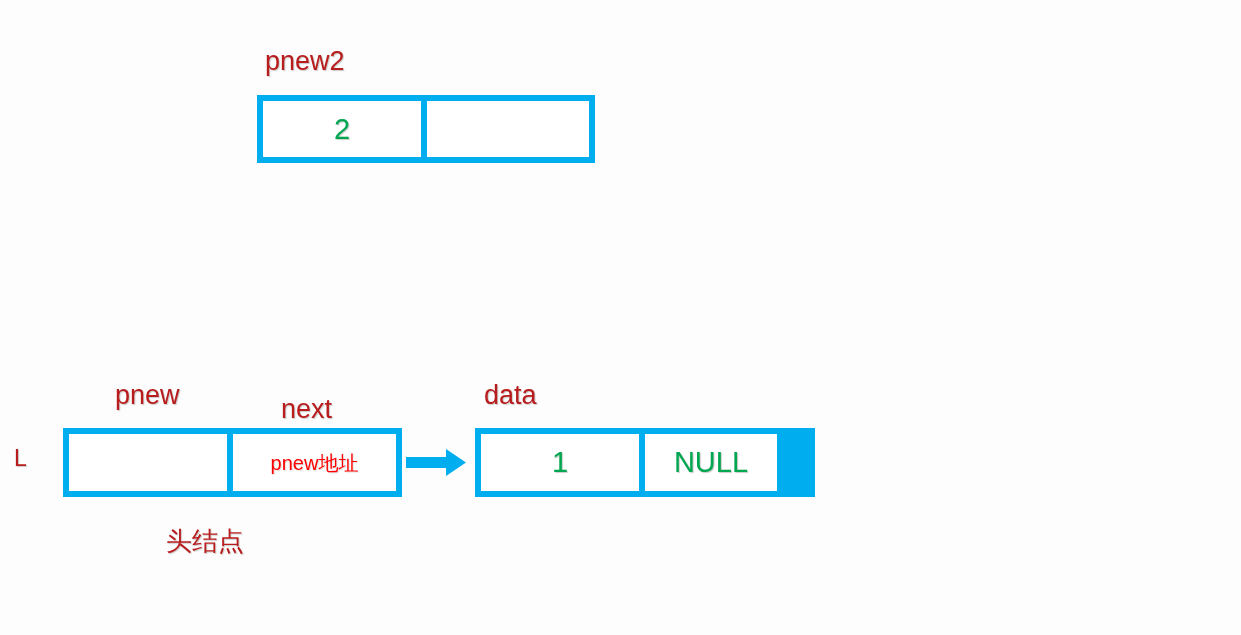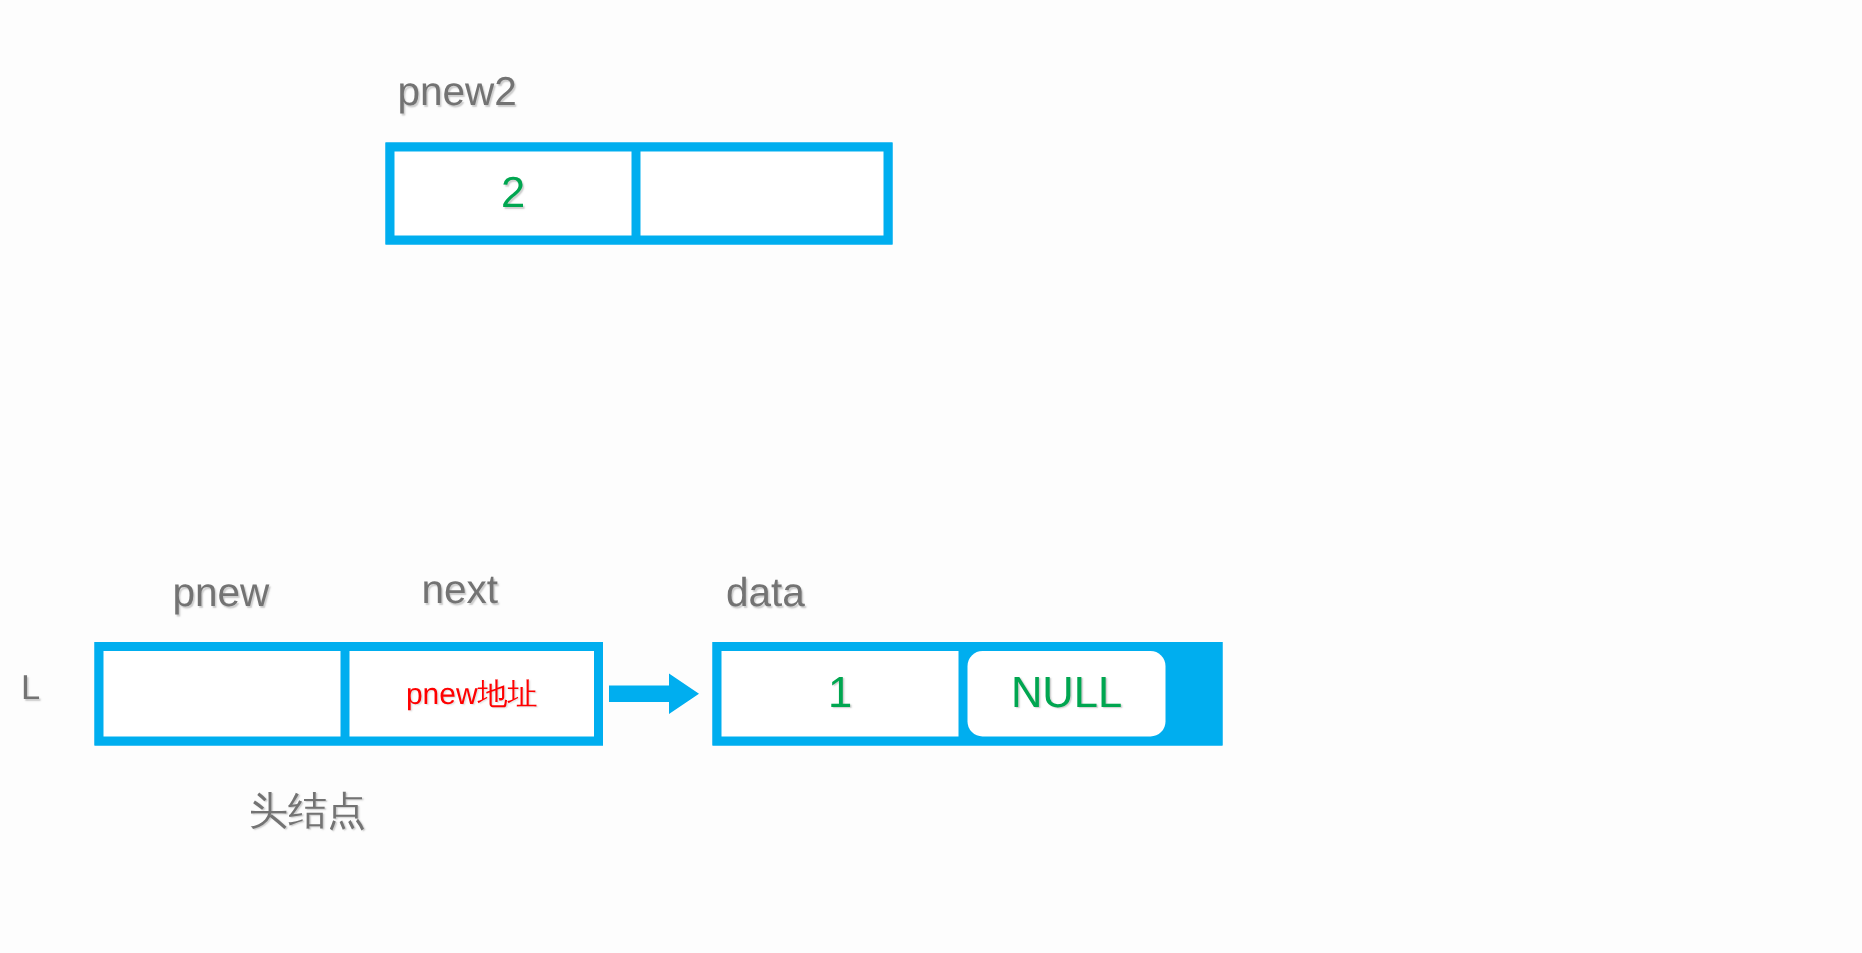--- a/index.html
+++ b/index.html
@@ -46,21 +46,21 @@
 
   .cell.addr {
     font-size: 20px;
     color: #FF0000;
     text-shadow: 1px 1px 1px rgba(160,160,160,0.35);
   }
 
   
   .label {
     position: absolute;
-    color: #737373;
+    color: #b91c1c;
     font-size: 27px;
     line-height: 1;
     white-space: nowrap;
     text-shadow: 1px 1px 1px rgba(140,140,140,0.45);
   }
   .label.small { font-size: 23px; }
   .label.cjk {
     font-family: "DejaVu Sans", "Liberation Sans", sans-serif;
     font-size: 26px;
   }
@@ -78,37 +78,37 @@
 
   <div class="label" style="left:265px; top:48px;">pnew2</div>
 
   <div class="node" style="left:257px; top:95px; width:338px; height:68px;">
     <div class="cell" style="width:158px;">2</div>
     <div class="cell empty" style="width:162px;"></div>
   </div>
 
   <div class="label" style="left:115px; top:382px;">pnew</div>
 
-  <div class="label" style="left:281px; top:380px;">next</div>
+  <div class="label" style="left:281px; top:396px;">next</div>
 
   <div class="label" style="left:484px; top:382px;">data</div>
 
   <div class="label small" style="left:14px; top:447px;">L</div>
 
   <div class="node" style="left:63px; top:428px; width:339px; height:69px;">
     <div class="cell empty" style="width:158px;"></div>
     <div class="cell addr" style="width:163px;text-align:center;">pnew地址</div>
   </div>
 
   <div class="arrow" style="left:406px; top:447px;">
     <svg width="62" height="32" viewBox="0 0 62 32" xmlns="http://www.w3.org/2000/svg">
       <path d="M0 10 H40 V2 L60 15.5 L40 29 V21 H0 Z" fill="#00AEEF"></path>
     </svg>
   </div>
 
   <div class="node" style="left:475px; top:428px; width:340px; height:69px;">
     <div class="cell" style="width:158px;">1</div>
-    <div class="cell" style="width:132px;border-radius:10px;">NULL</div>
+    <div class="cell" style="width:132px;">NULL</div>
   </div>
 
   <div class="label cjk" style="left:166px; top:528px;">头结点</div>
 
 </div>
 
 </body></html>

